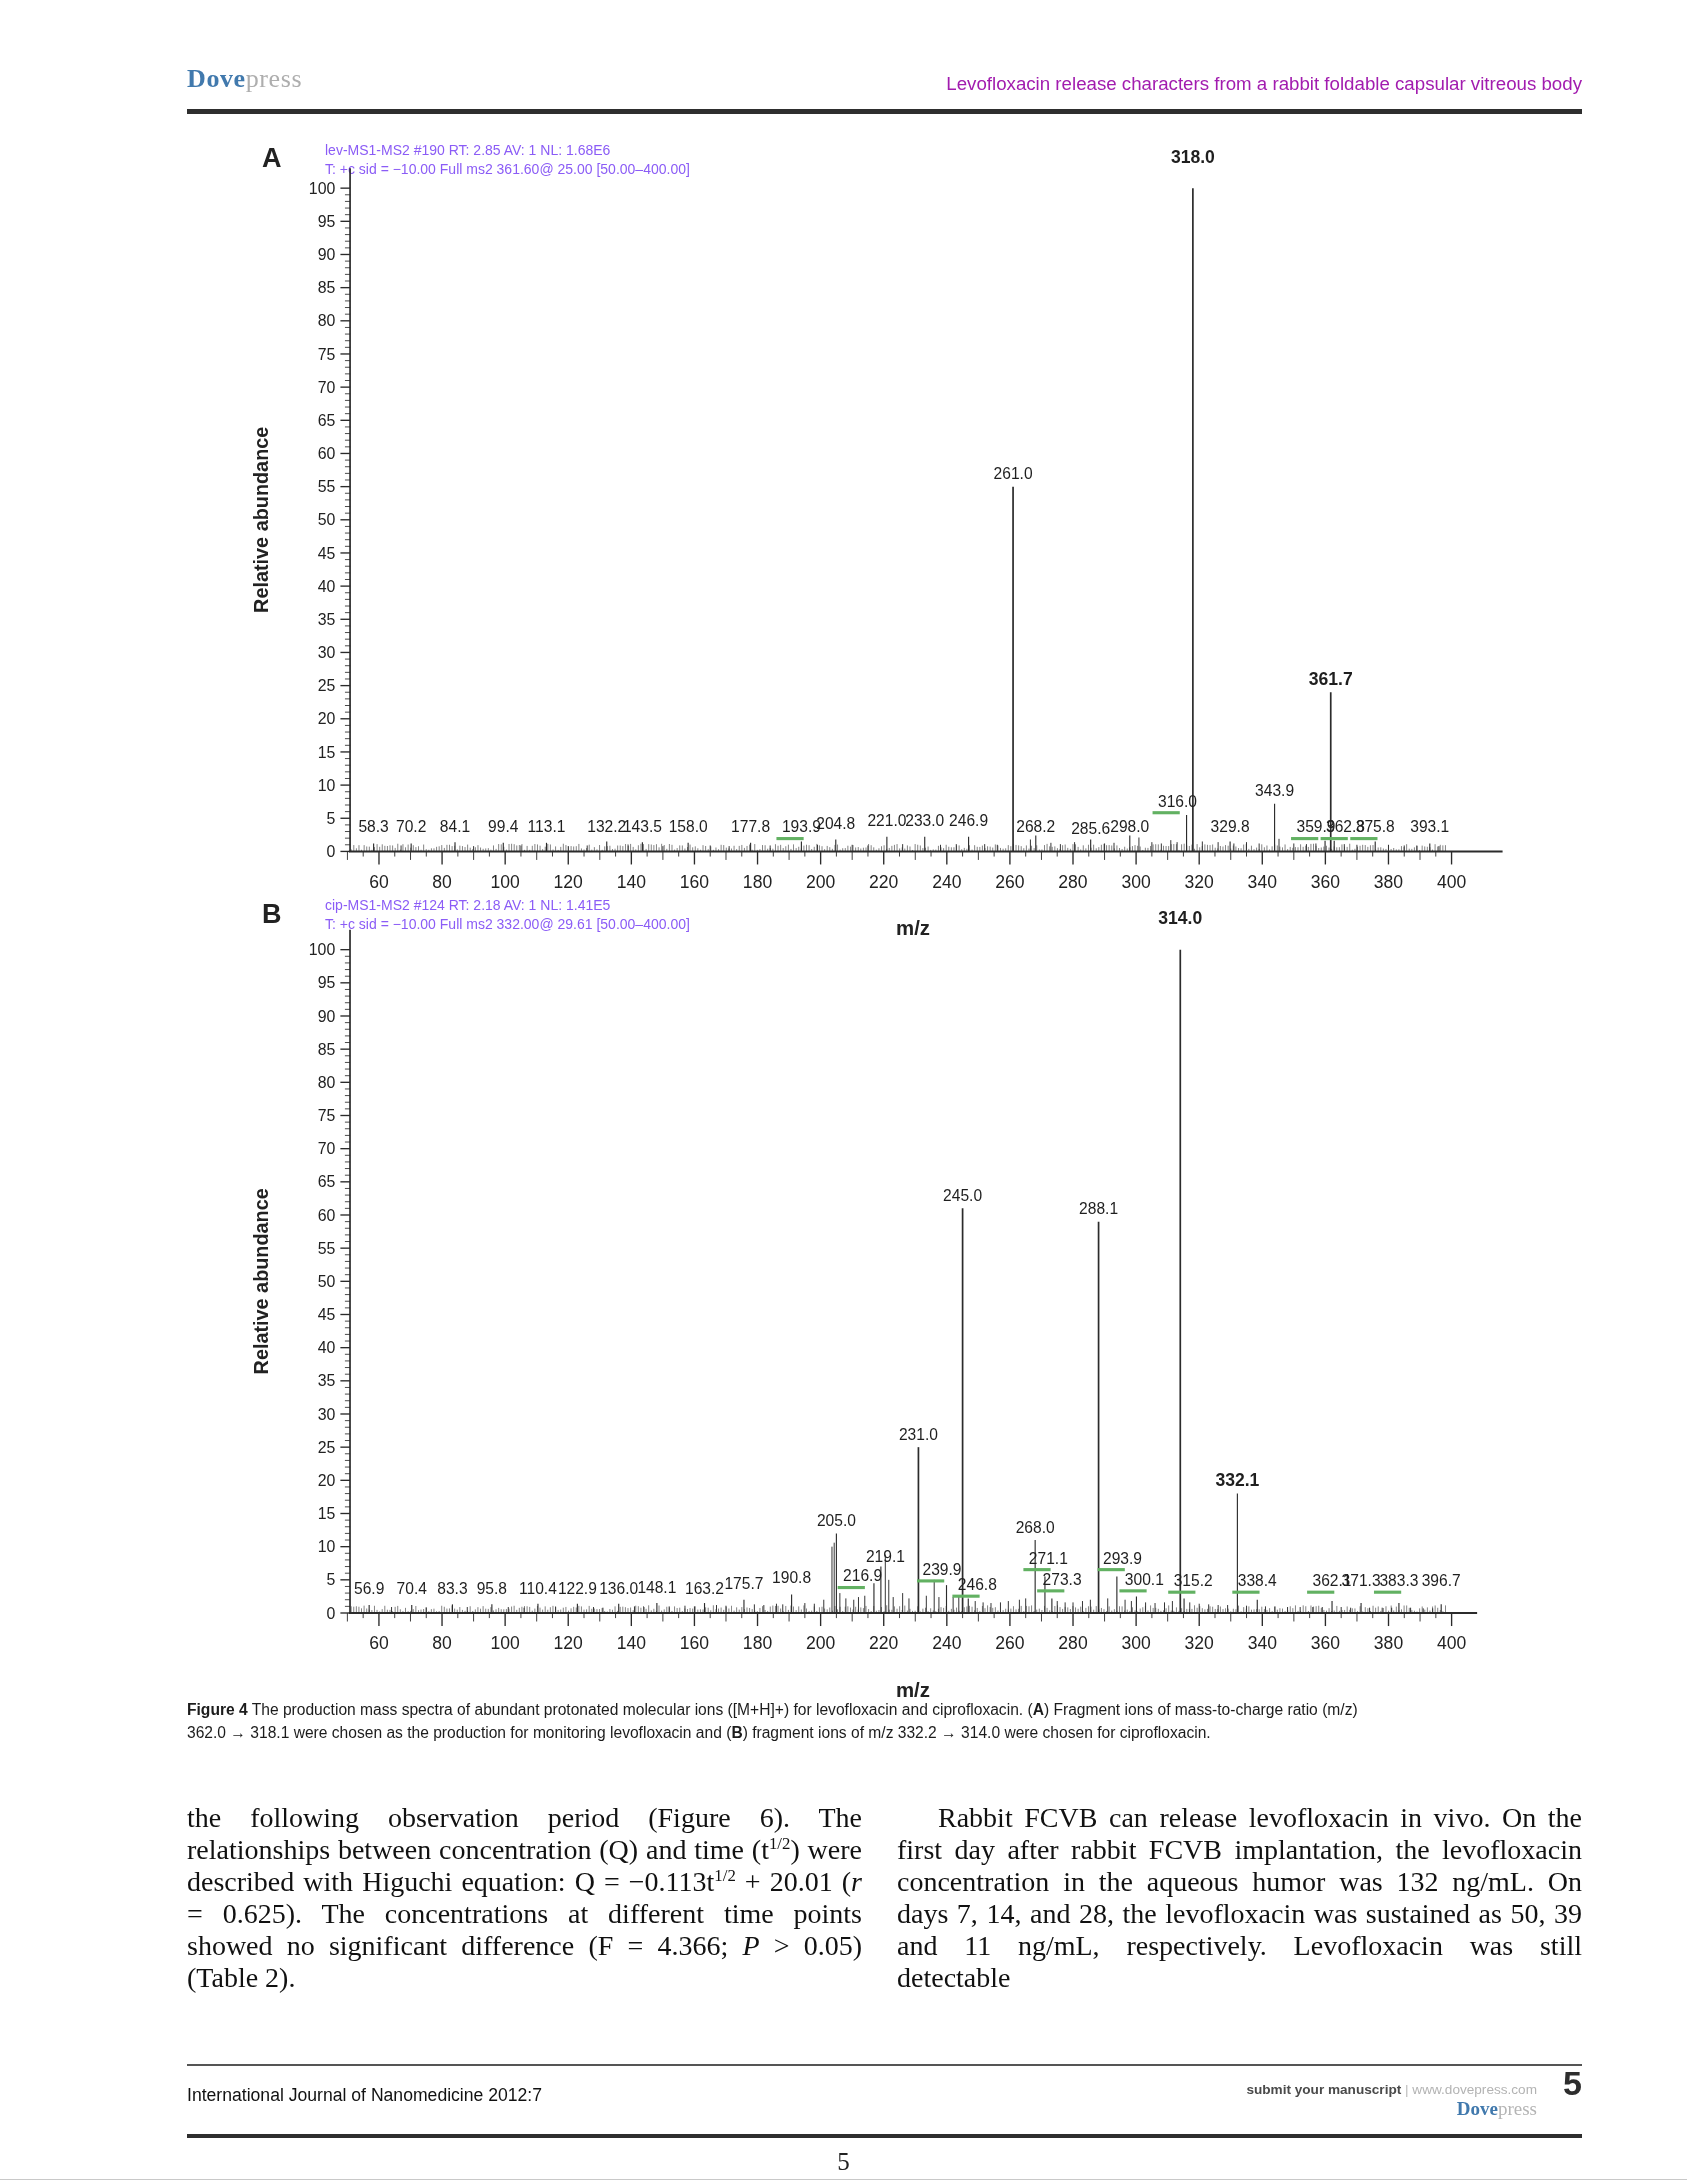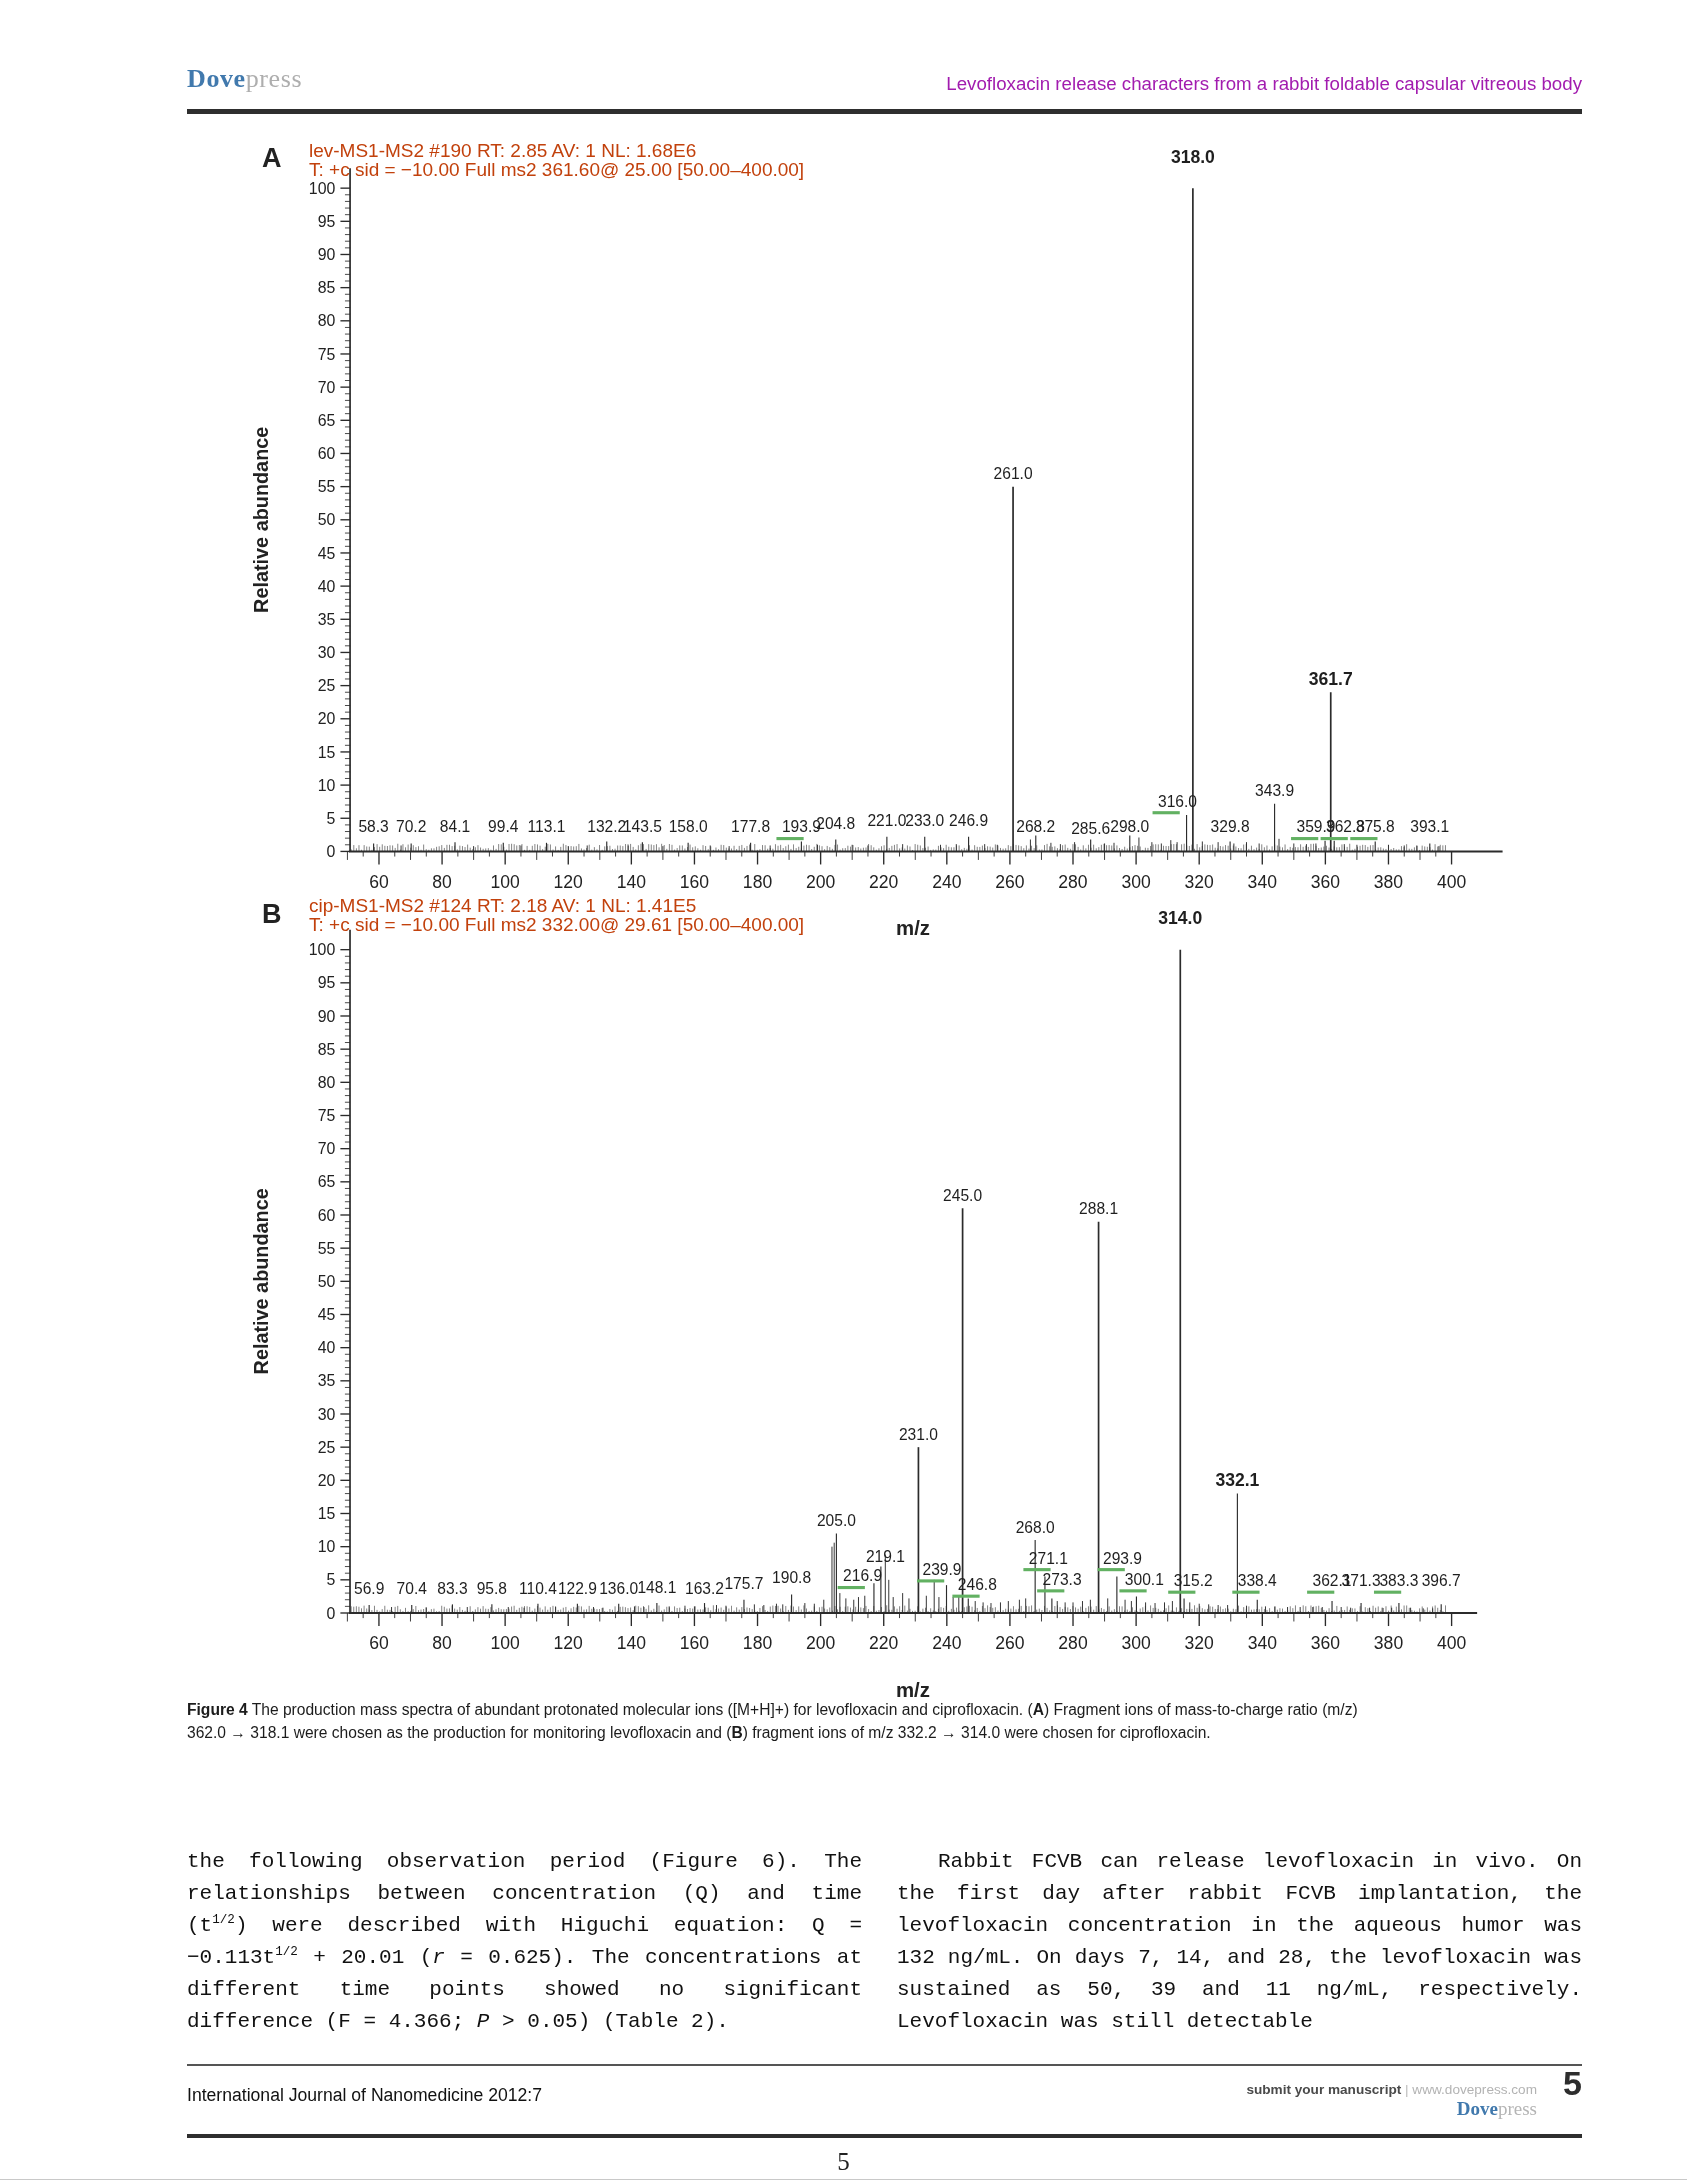--- a/index.html
+++ b/index.html
@@ -5,25 +5,25 @@
   html,body{margin:0;padding:0;background:#e8e8e8;}
   .page{position:relative;width:1687px;height:2183px;background:#ffffff;margin:0 auto;
         font-family:"Liberation Sans",sans-serif;color:#1a1a1a;overflow:hidden;}
   .abs{position:absolute;}
   .logo{font-family:"Liberation Serif",serif;font-size:26px;letter-spacing:0.6px;}
   .logo .dove{color:#4179ad;font-weight:bold;}
   .logo .press{color:#aeaeae;}
   .running-title{font-size:18.7px;text-align:right;color:#a21caf;}
   .rule{background:#2e2e2e;}
   .panel-letter{font-size:27px;font-weight:bold;color:#222;}
-  .scan-header{font-size:19px;color:#c2410c;line-height:19px;white-space:nowrap;}
+  .scan-header{font-size:14px;color:#8b5cf6;line-height:19px;white-space:nowrap;margin-left:16px;}
   .caption{font-size:15.6px;line-height:23px;color:#1c1c1c;}
   .caption b{font-weight:bold;}
-  .bodycol{font-family:Liberation Mono, monospace;font-size:21px;line-height:32px;
-           text-align:justify;color:#111;margin-top:44px;}
+  .bodycol{font-family:Liberation Serif, serif;font-size:28px;line-height:32px;
+           text-align:justify;color:#111;}
   .bodycol sup{font-size:60%;line-height:0;vertical-align:super;}
   .indent{text-indent:41px;}
   .foot-journal{font-size:17.6px;color:#111;}
   .foot-submit{font-size:13.6px;text-align:right;}
   .foot-submit .s1{font-weight:bold;color:#4a4a4a;}
   .foot-submit .sep{color:#b9b9b9;}
   .foot-submit .s2{color:#b3b3b3;text-align:center;}
   .foot-page{font-size:34px;font-weight:bold;color:#2d2d2d;text-align:right;}
   .foot-logo{font-family:"Liberation Serif",serif;font-size:19px;text-align:right;}
   .foot-logo .dove{color:#4179ad;font-weight:bold;}

